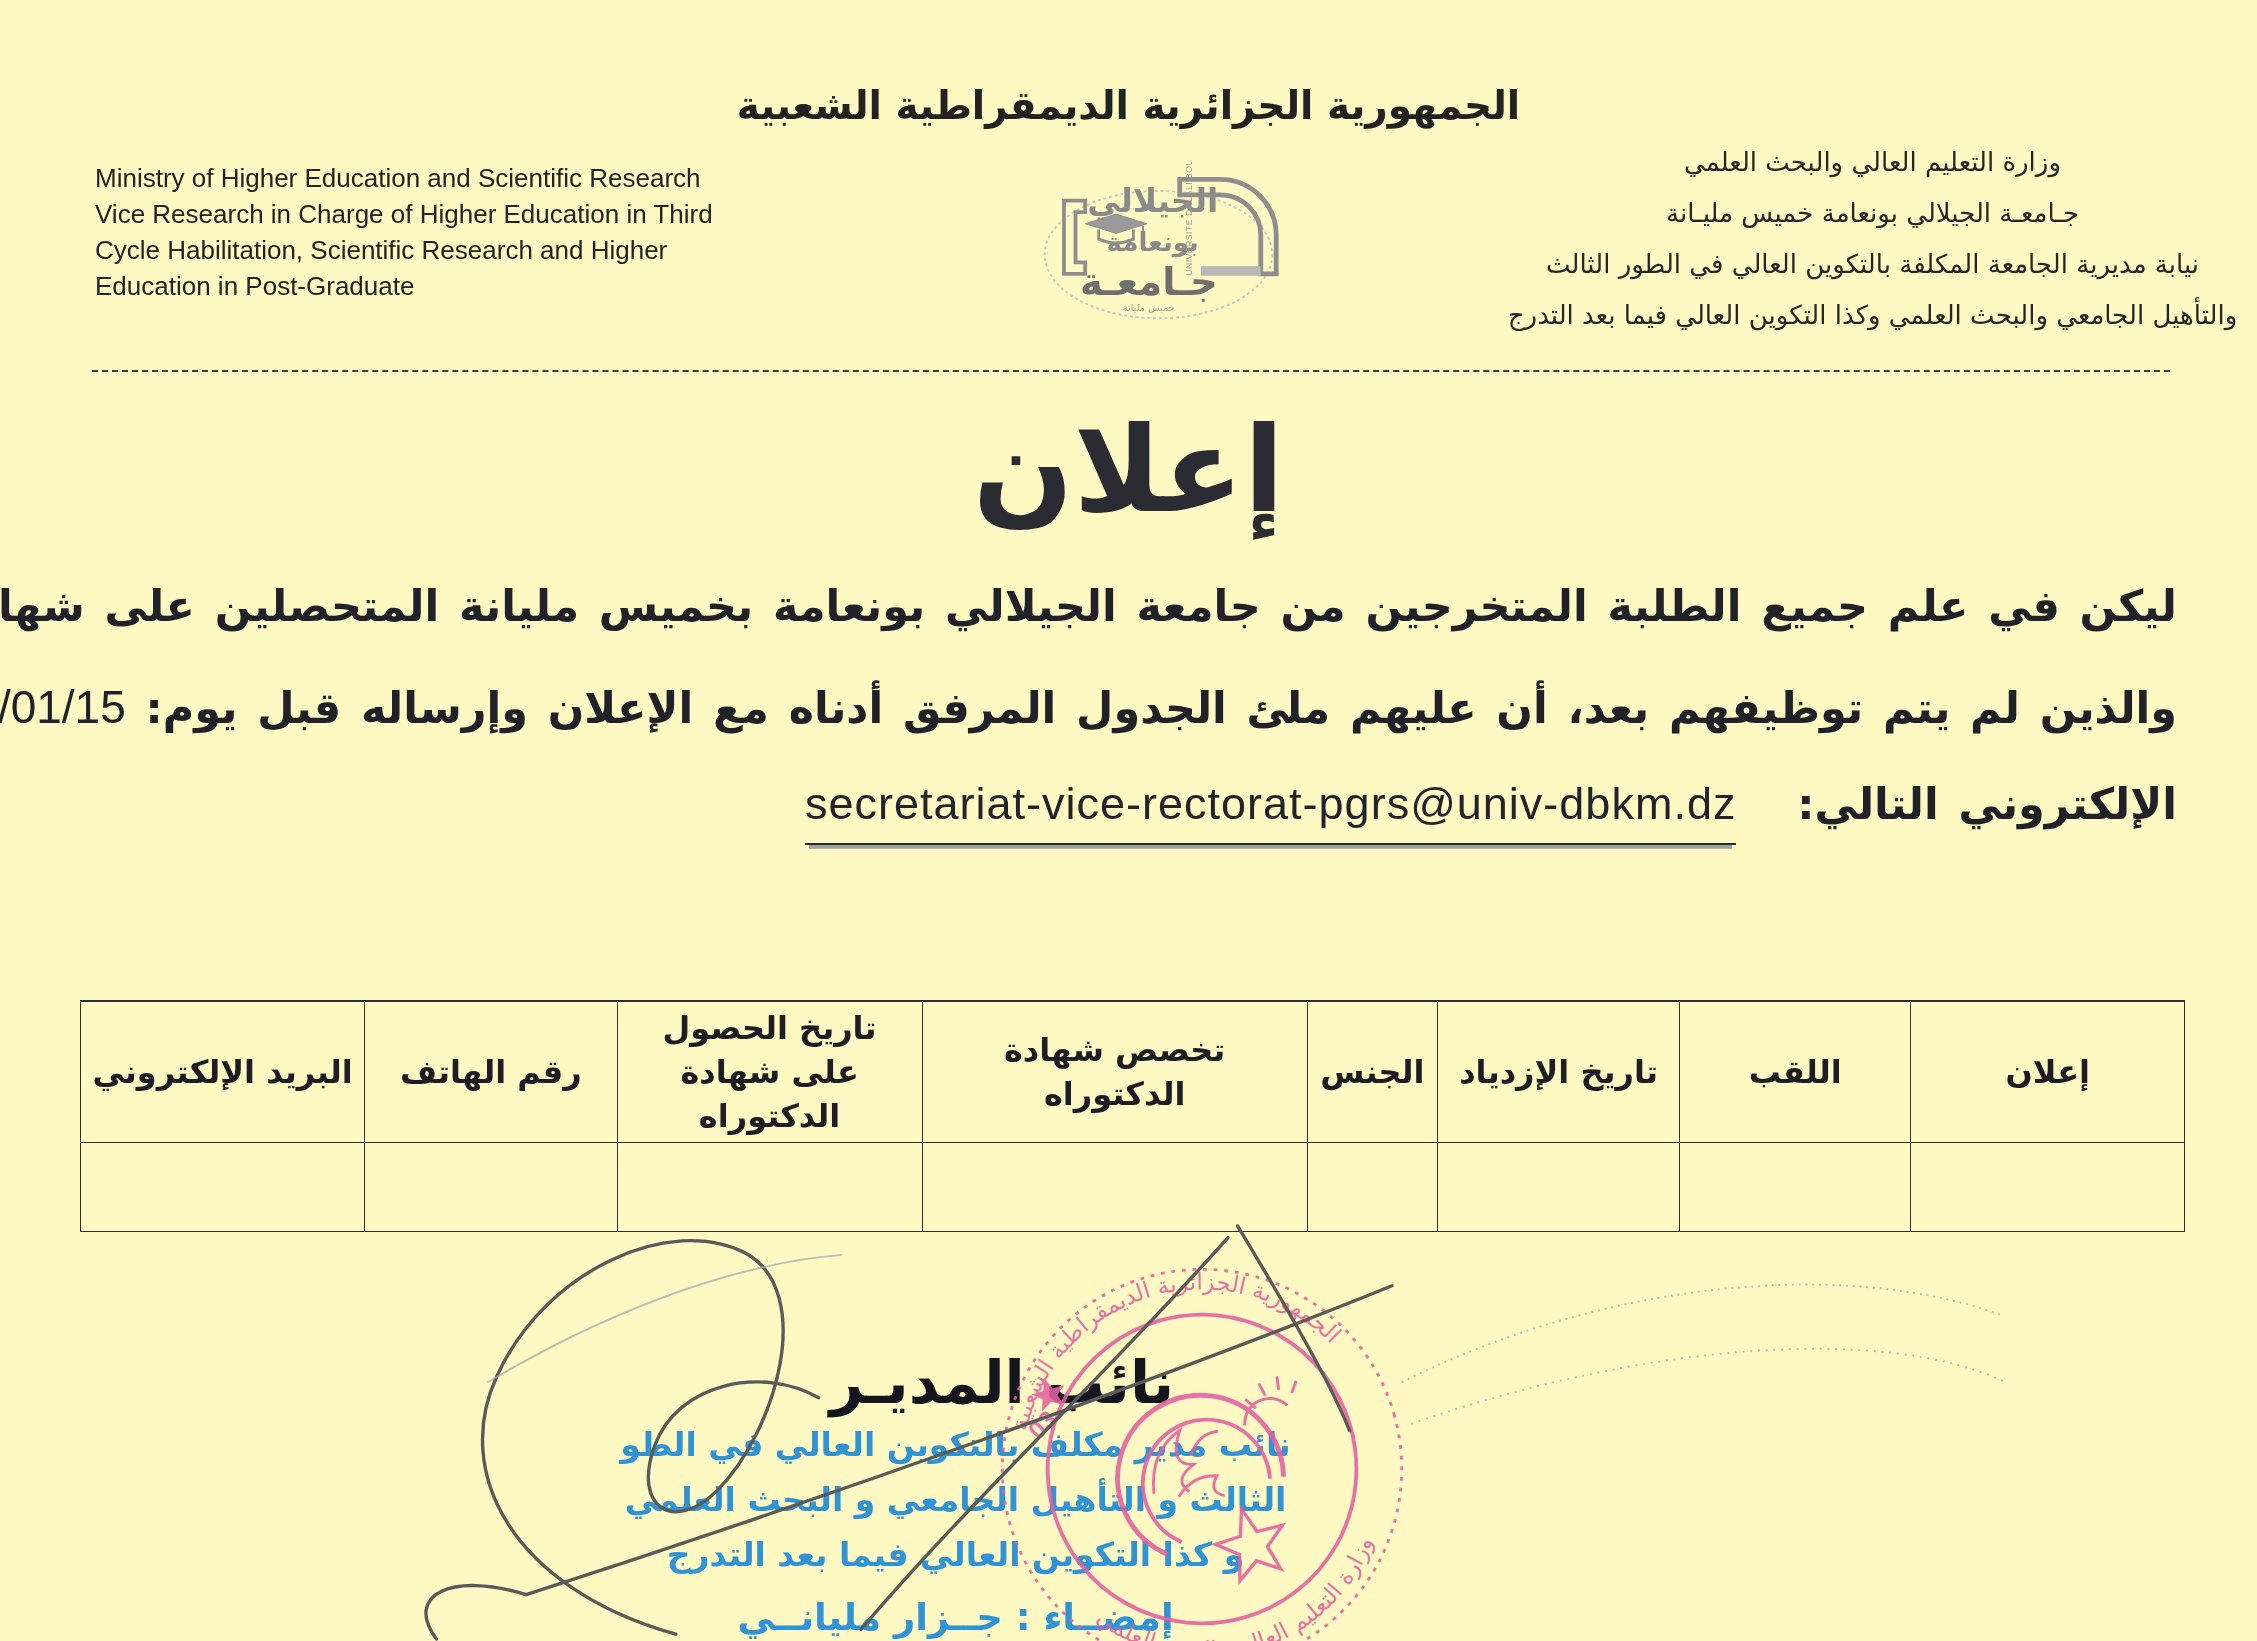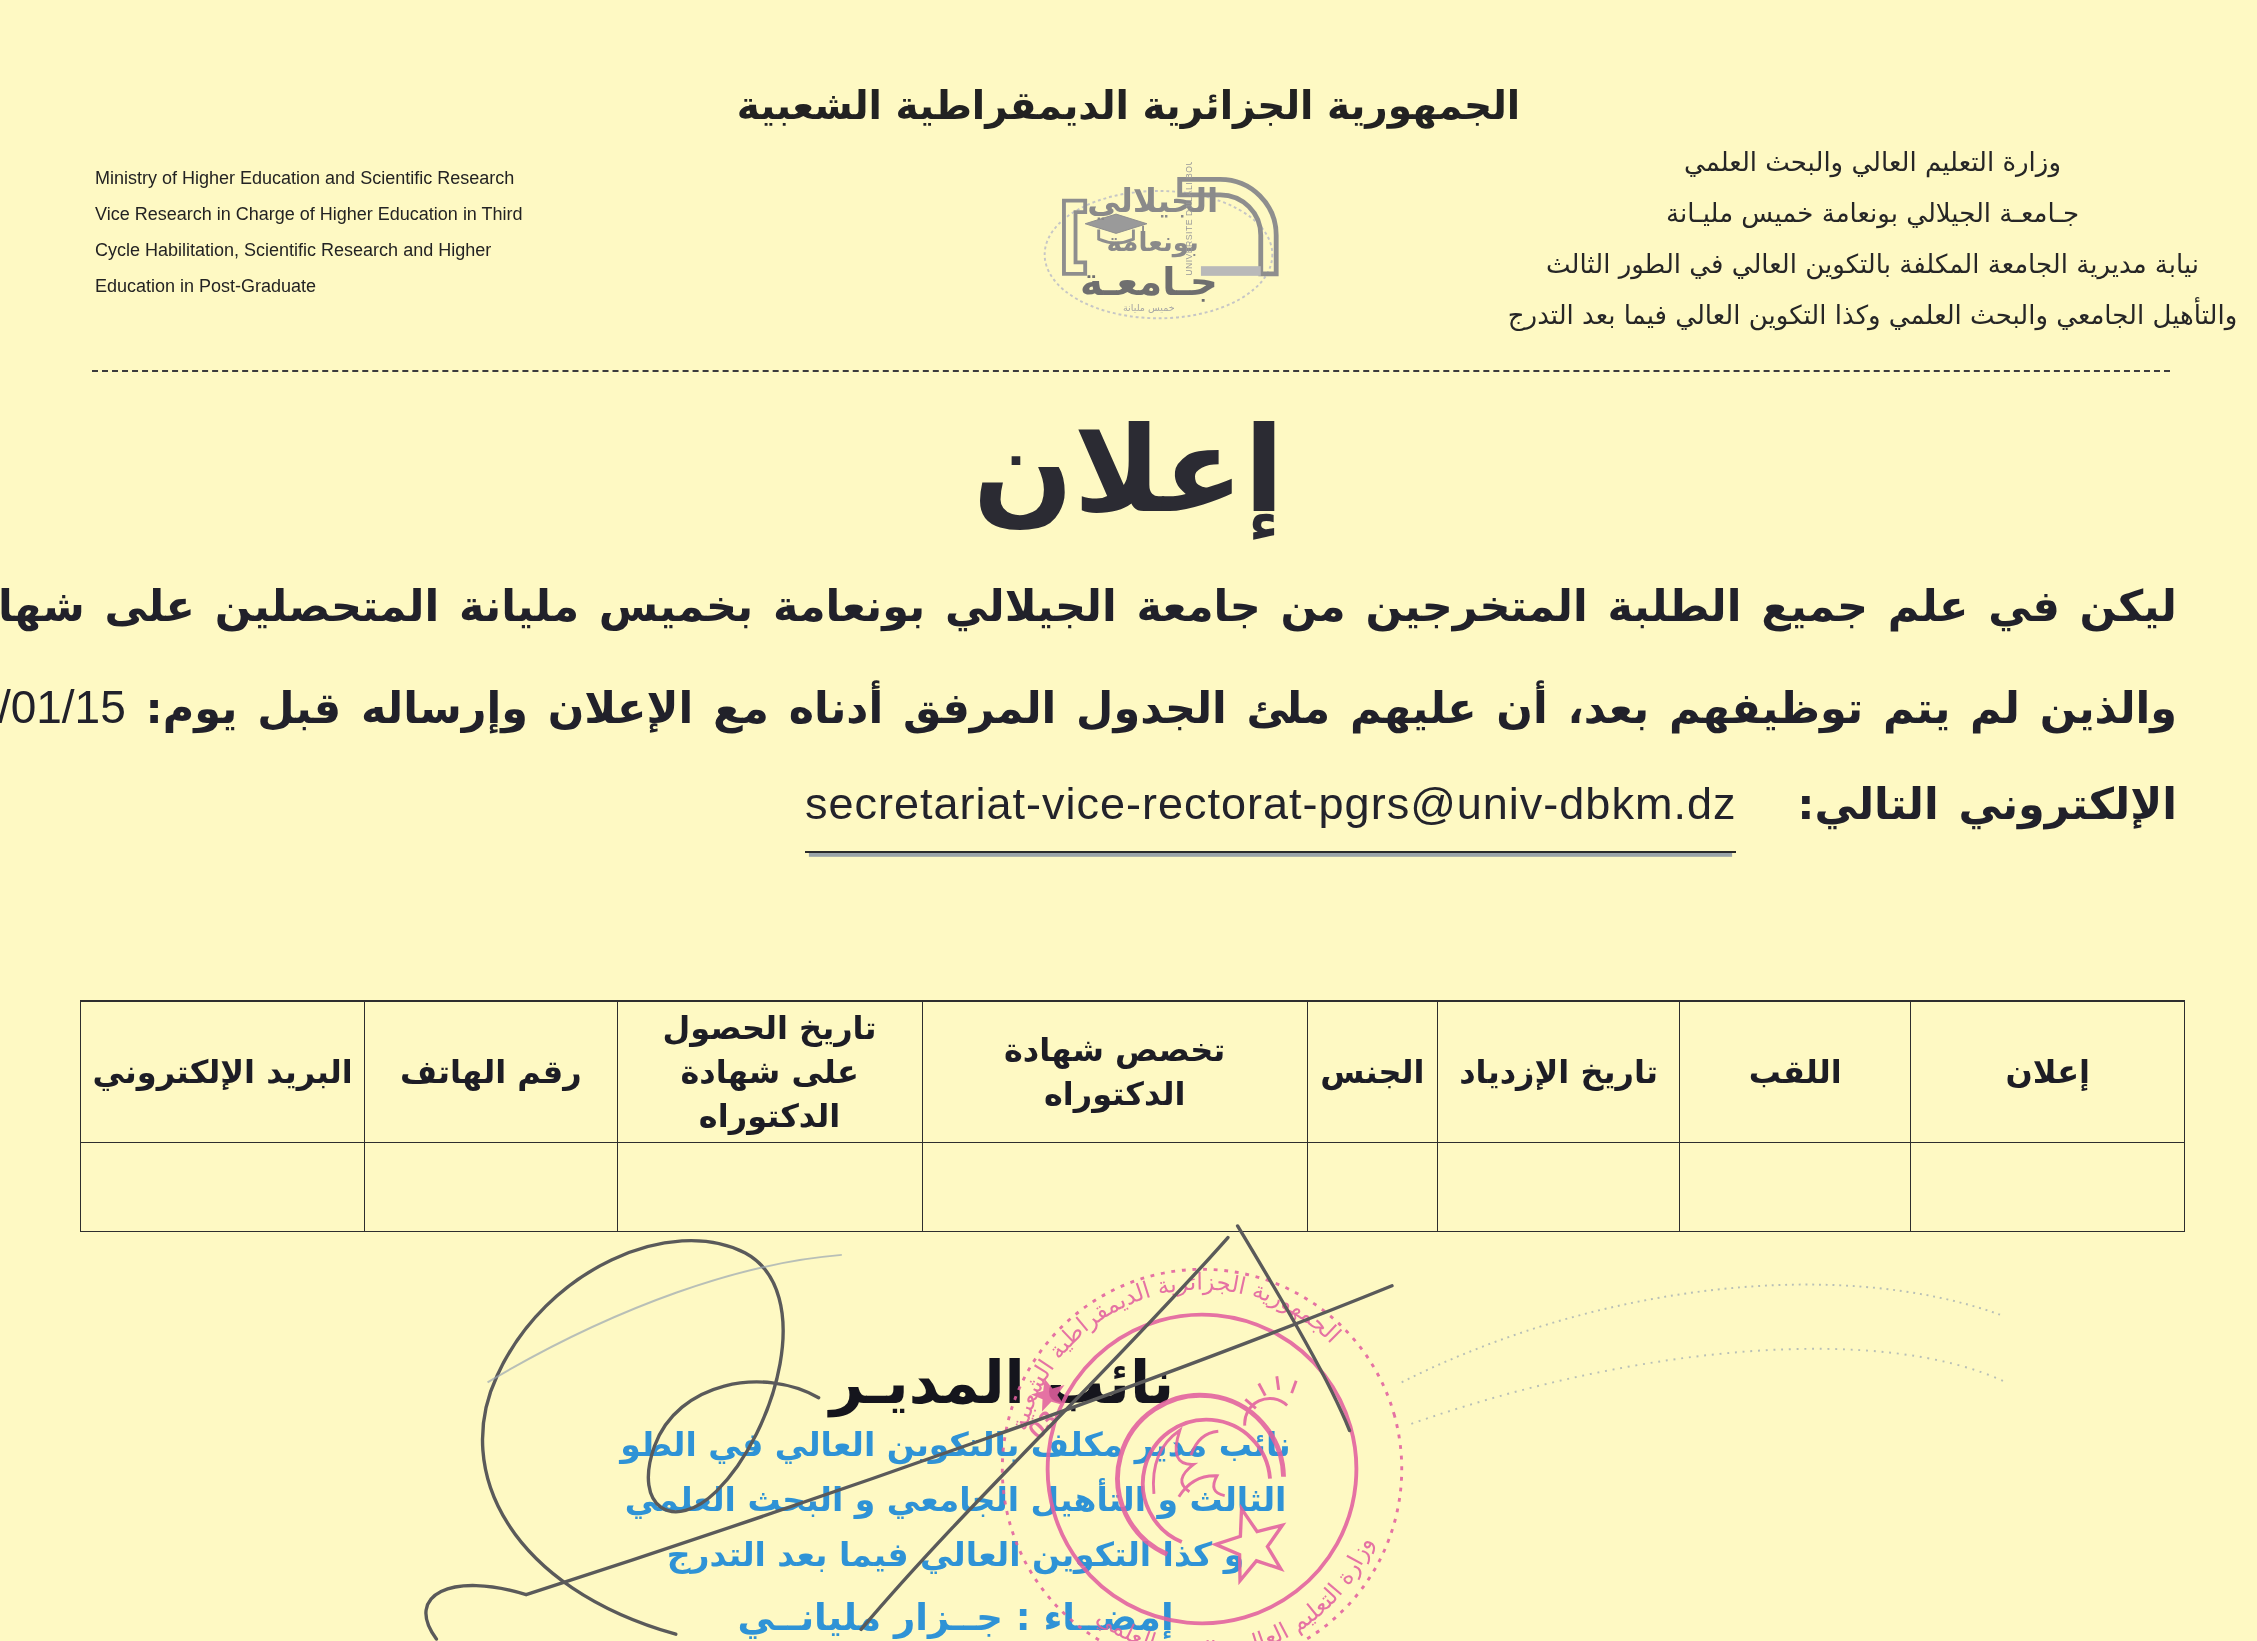--- a/index.html
+++ b/index.html
@@ -7,21 +7,21 @@
     position:relative; width:2257px; height:1641px; background:#fef9c3;
     overflow:hidden; font-family:"DejaVu Sans",sans-serif; color:#1c1c1c;
   }
   
   .republic-title{
     position:absolute; top:83px; left:0; width:100%; text-align:center;
     font-size:39px; font-weight:bold; color:#222;
   }
   .english-block{
     position:absolute; top:160px; left:95px; width:676px;
-    font-family:"Liberation Sans",sans-serif; font-size:18px; line-height:36px; color:#232323;
+    font-family:"Liberation Sans",sans-serif; font-size:26px; line-height:36px; color:#232323;
   }
   .arabic-block{
     position:absolute; top:137px; left:1501px; width:743px; direction:rtl;
     text-align:center; font-size:26px; line-height:51px; color:#262626;
   }
   .logo-wrap{ position:absolute; top:162px; left:1035px; width:247px; height:164px; }
   .dashed-sep{
     position:absolute; top:370px; left:92px; width:2078px; height:0;
     border-top:2.9px dashed #3c3c3c;
   }
@@ -32,21 +32,21 @@
   }
   .body-text{ position:absolute; left:82px; width:2095px; direction:rtl; text-align:right;
     font-size:43px; font-weight:600; color:#21212a; white-space:nowrap; word-spacing:4.8px;}
   .line1{ top:581px; padding-right:53px;}
   .line2{ top:680px;}
   .line3{ top:778px; padding-right:162px;}
   .date-ltr{ direction:ltr; unicode-bidi:embed; font-family:"Liberation Sans",sans-serif; font-weight:400; font-size:46px;}
   .email{
     direction:ltr; unicode-bidi:embed; display:inline-block; margin-left:9.7px;
     font-family:"Liberation Sans",sans-serif; font-weight:400; font-size:45px; letter-spacing:1px;
-    color:#23232b; border-bottom:2.9px solid #2a2a2a; box-shadow:0 7.7px 0 -3.9px #9aa4a8; padding-bottom:21px;text-align:center;
+    color:#23232b; border-bottom:2.9px solid #2a2a2a; box-shadow:0 7.7px 0 -3.9px #9aa4a8; padding-bottom:13px;text-align:center;
   }
   .line3-label{ display:inline-block; margin-left:41px; }
   
   .reg-table{
     position:absolute; top:1000px; left:80px; width:2105px; direction:rtl;
     border-collapse:collapse; table-layout:fixed;
   }
   .reg-table th,.reg-table td{ border:1.9px solid #2e2e2e; }
   .reg-table th{
     height:127px; font-size:32px; font-weight:bold; color:#1d1d25;

